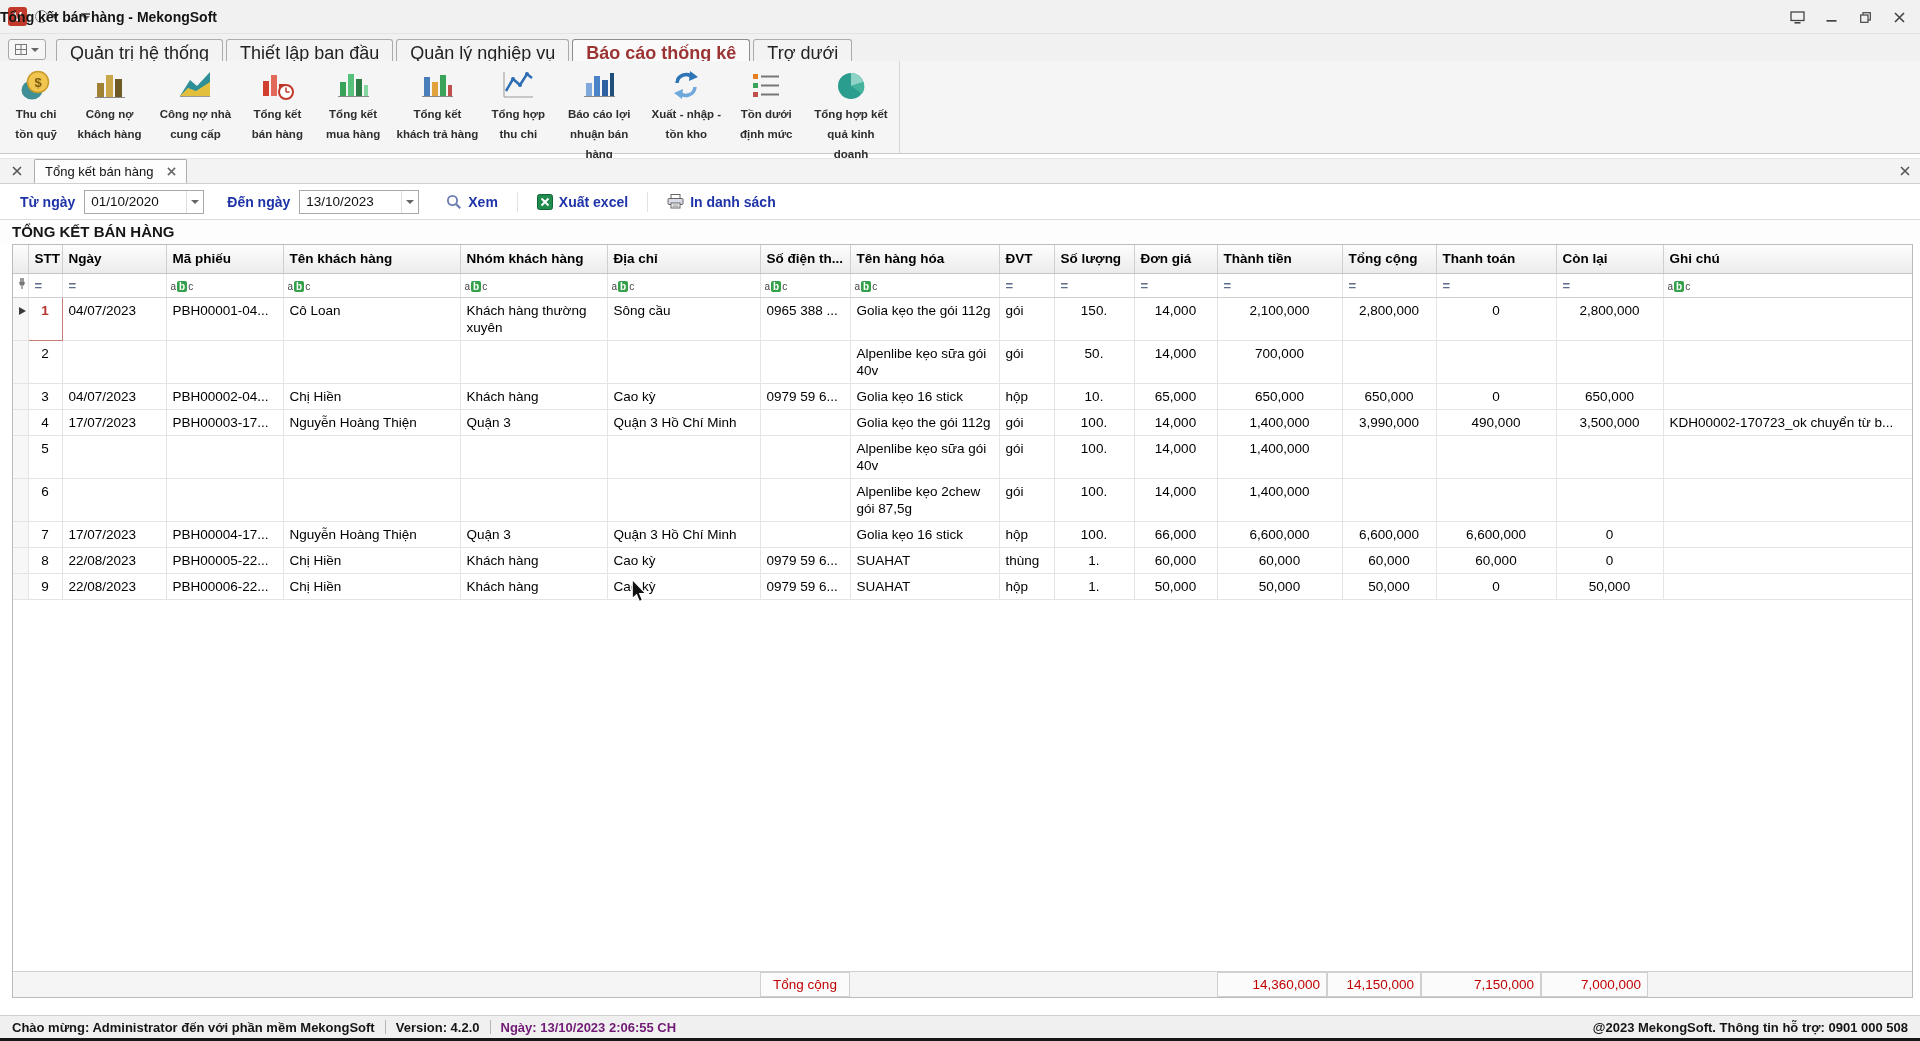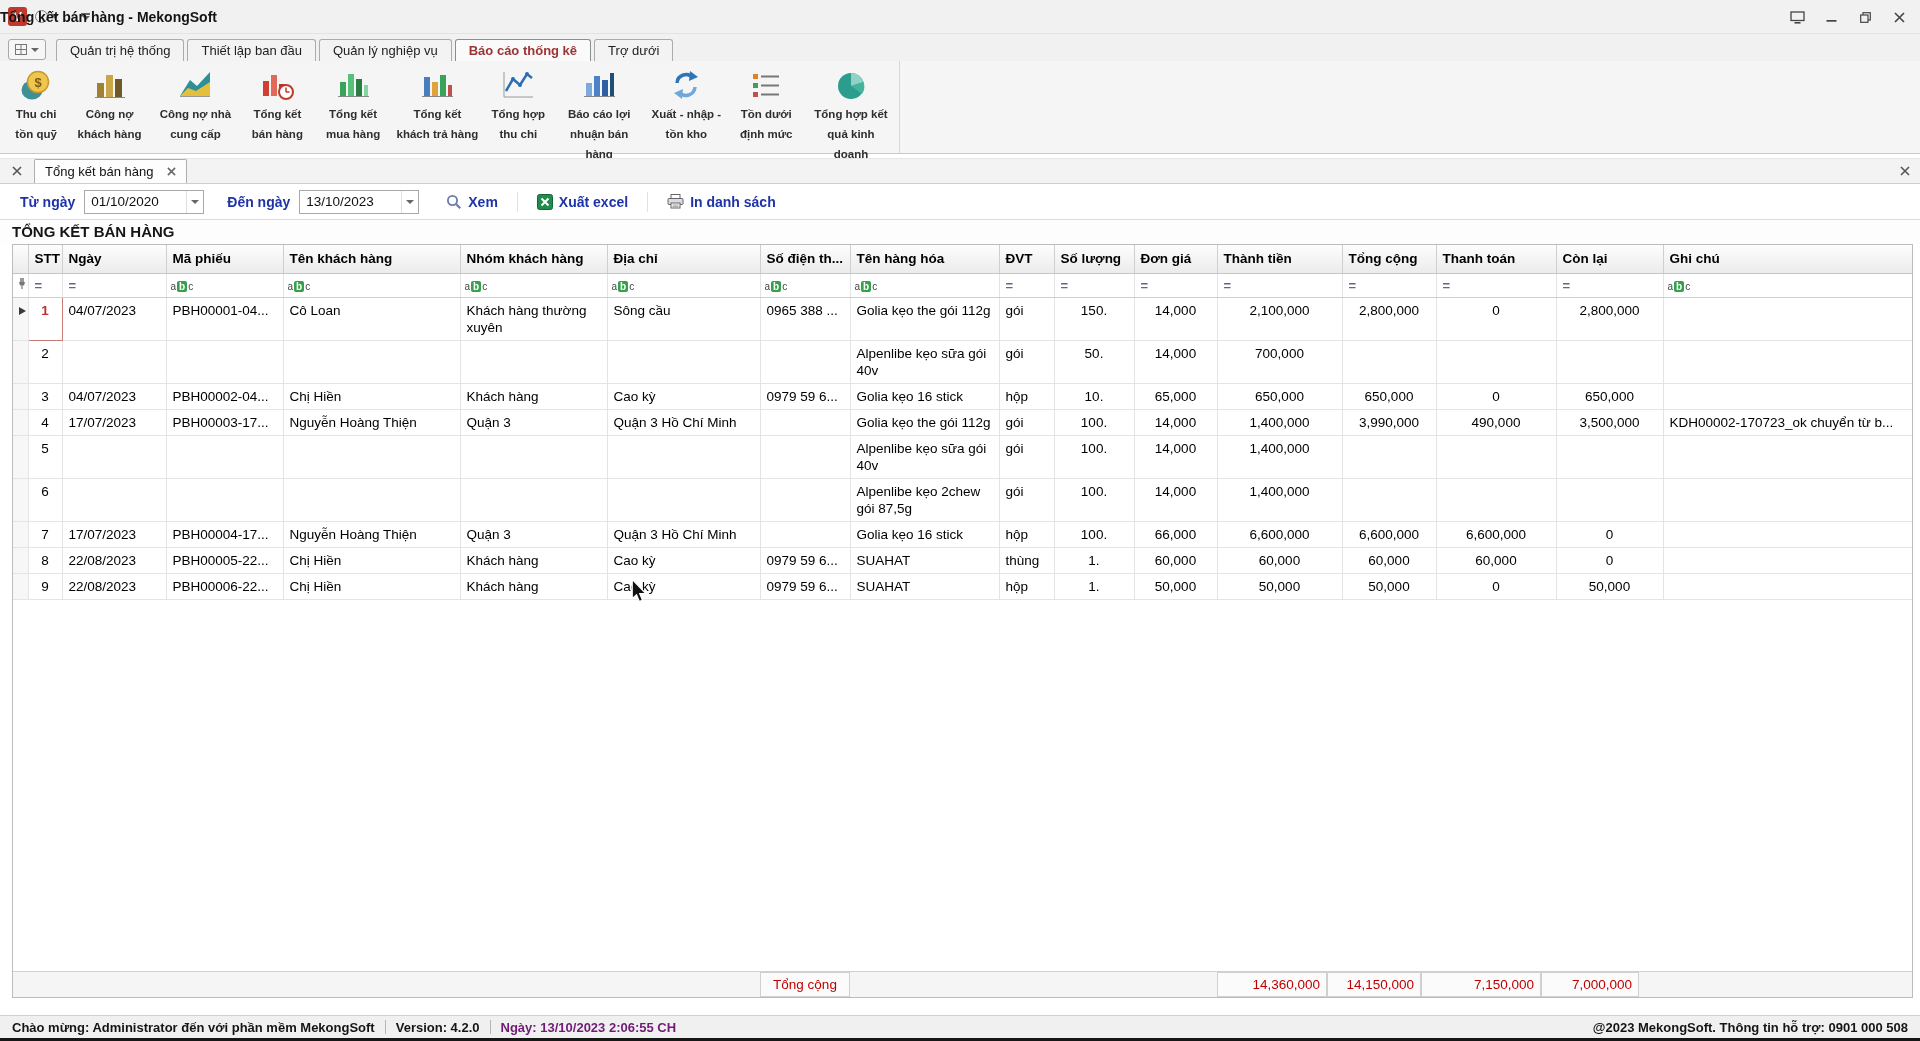--- a/index.html
+++ b/index.html
@@ -21,21 +21,21 @@
   .qa-custom .bar { width:9px; height:2px; background:#666; }
   .win-controls { position:absolute; right:6px; top:0; height:34px; display:flex; align-items:center; gap:4px; }
   .win-btn { width:30px; height:24px; display:flex; align-items:center; justify-content:center; border-radius:2px; }
 
   
   .ribbon-tabs { position:absolute; top:34px; left:0; right:0; height:27px; background:#f1f1f1;
     display:flex; align-items:flex-end; padding:0 0 0 8px; }
   .app-menu-btn { height:21px; border:1px solid #a8a8a8; border-radius:3px; background:#f6f6f6;
     display:flex; align-items:center; gap:4px; padding:0 6px; margin:0 10px 1px 0; }
   .rtab { height:22px; border:1px solid #ababab; border-bottom:none; border-radius:3px 3px 0 0;
-    background:#f3f3f3; padding:3px 13px; font-size:13px; color:#222; margin-right:3px; white-space:nowrap; }
+    background:#f3f3f3; padding:3px 13px; font-size:18px; color:#222; margin-right:3px; white-space:nowrap; }
   .rtab.active { background:#fafafa; border-color:#8d8d8d; color:#9c3434; font-weight:bold; }
 
   
   .ribbon { position:absolute; top:61px; left:0; right:0; height:93px; background:#f5f5f5;
     border-bottom:1px solid #c9c9c9; }
   .ribbon-group { position:absolute; left:0; top:0; width:900px; height:92px;
     border-right:1px solid #d8d8d8; display:flex; flex-direction:column; }
   .ribbon-buttons { flex:1; display:flex; align-items:stretch; padding:2px 2px 0 4px; }
   .rbtn { display:flex; flex-direction:column; align-items:center; justify-content:flex-start;
     padding:3px 5px 1px; min-width:58px; max-width:92px; border-radius:3px; text-align:center; }
@@ -650,21 +650,21 @@
         <div class="f-cell align-left" style="width: 147px;"></div>
         <div class="f-cell align-left" style="width: 153px;"></div>
         <div class="f-cell boxed align-center" style="width: 90px;">Tổng cộng</div>
         <div class="f-cell align-left" style="width: 149px;"></div>
         <div class="f-cell align-left" style="width: 55px;"></div>
         <div class="f-cell align-right" style="width: 80px;"></div>
         <div class="f-cell align-right" style="width: 83px;"></div>
         <div class="f-cell boxed align-right" style="width: 110px;">14,360,000</div>
         <div class="f-cell boxed align-right" style="width: 94px;">14,150,000</div>
         <div class="f-cell boxed align-right" style="width: 120px;">7,150,000</div>
-        <div class="f-cell boxed align-right" style="width: 98px; text-align: center;">7,000,000</div>
+        <div class="f-cell boxed align-right" style="width: 107px; text-align: center;">7,000,000</div>
         <div class="f-cell align-left" style="width: 249px;"></div>
       </div>
   </div>
 
   <div class="statusbar">
     <span>Chào mừng: Administrator đến với phần mềm MekongSoft</span>
     <span class="sep"></span>
     <span>Version: 4.2.0</span>
     <span class="sep"></span>
     <span class="status-date">Ngày: 13/10/2023 2:06:55 CH</span>

